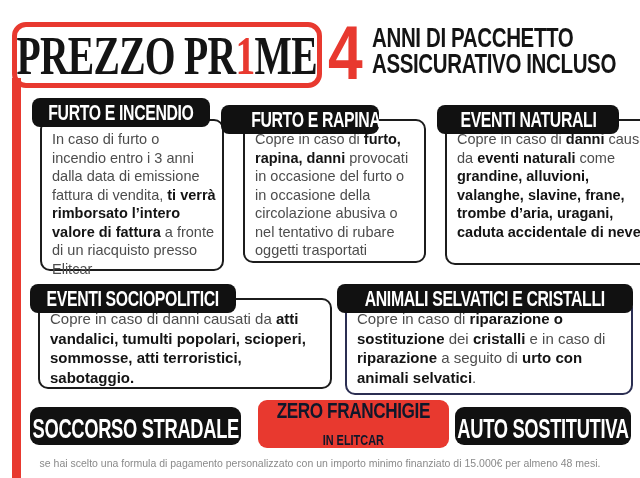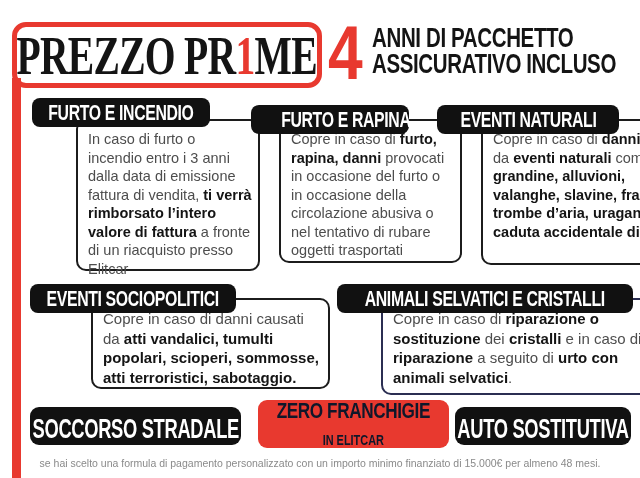--- a/index.html
+++ b/index.html
@@ -32,33 +32,33 @@
 
   
   .chip {
     position:absolute; background:#111; color:#fff; border-radius:8px;
     display:flex; align-items:center; justify-content:center; z-index:2;
     height:29px; overflow:visible;
   }
   .chip span { font-weight:800; font-size:22px; white-space:nowrap; transform:scaleX(0.72); letter-spacing:-0.5px; }
   .card-body {
     position:absolute; background:#fff; border:2.5px solid #1c1c1c; border-radius:10px;
-    padding:9px 6px 22px 10px; font-size:14.5px; line-height:18.5px; color:var(--gray); z-index:1;margin-left:36px;
+    padding:9px 6px 22px 10px; font-size:14.5px; line-height:18.5px; color:var(--gray); z-index:1;
   }
   .card-body .b { font-weight:bold; color:var(--ink); }
   .card-body.navy { border-color:#2b2e52; }
 
   .chip-1 { left:32px;  top:98px; width:178px; }
   .body-1 { left:40px;  top:119px; width:184px; height:152px; }
-  .chip-2 { left:251px; top:105px; width:158px;padding-left:32px; }
+  .chip-2 { left:221px; top:105px; width:158px;padding-left:32px; }
   .body-2 { left:243px; top:119px; width:183px; height:144px; }
   .chip-3 { left:437px; top:105px; width:182px; }
   .body-3 { left:445px; top:119px; width:219px; height:146px; }
   .chip-4 { left:30px;  top:284px; width:206px; }
-  .body-4 { left:55px;  top:298px; width:239px; height:91px; font-size:15px; line-height:19.5px; }
+  .body-4 { left:38px;  top:298px; width:294px; height:91px; font-size:15px; line-height:19.5px; }
   .chip-5 { left:337px; top:284px; width:296px; }
   .body-5 { left:345px; top:298px; width:288px; height:97px; font-size:15px; line-height:19.5px; }
 
   
   .badge {
     position:absolute; background:#111; color:#fff; border-radius:9px;
     display:flex; align-items:flex-end; justify-content:center;
     height:38px; top:407px;
   }
   .badge span { font-weight:800; font-size:27px; white-space:nowrap; transform:scaleX(0.68); letter-spacing:-0.5px; }

